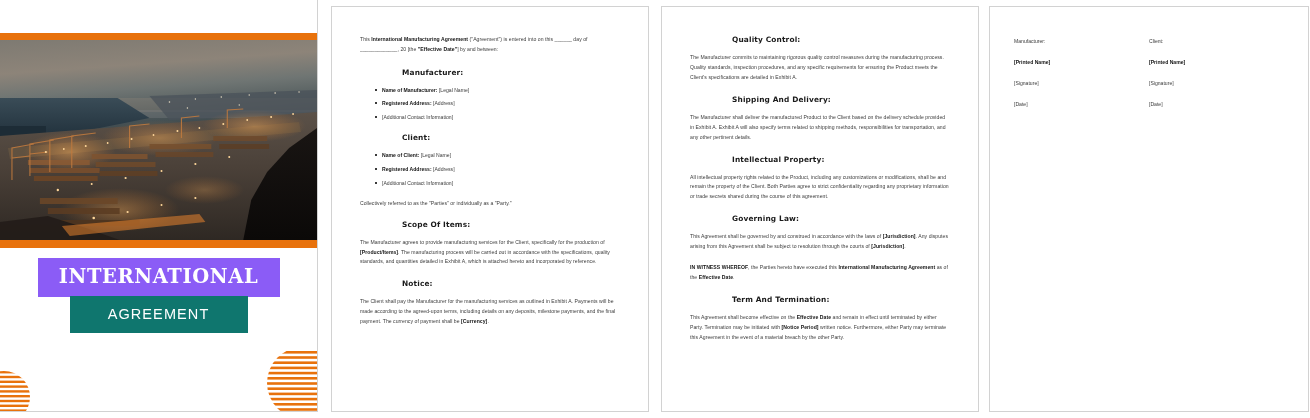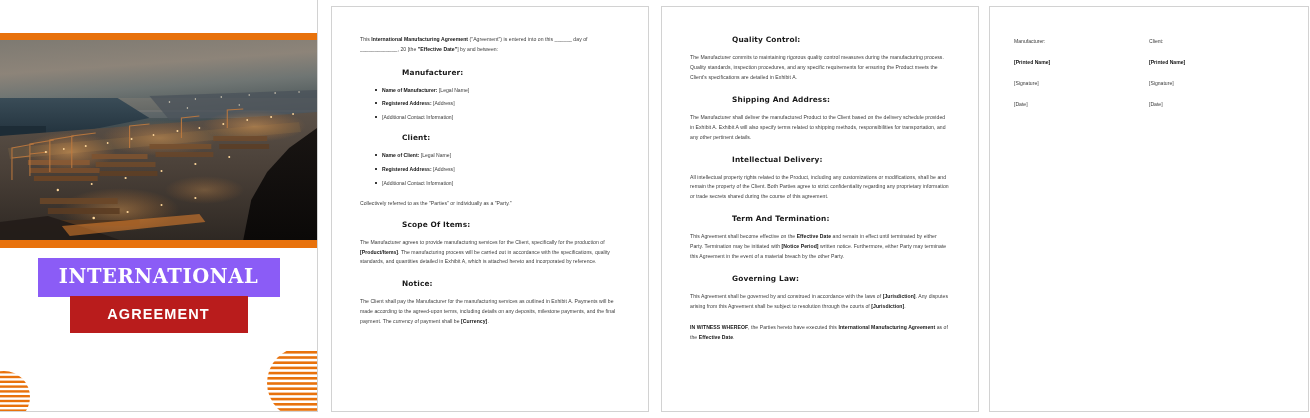--- a/index.html
+++ b/index.html
@@ -66,24 +66,24 @@
     font-size: 19.5px;
     line-height: 1.22;
     letter-spacing: 0.6px;
     padding: 7px 20px 8px 20px;
     width: 242px;
     text-transform: uppercase;
   }
   .title-sub-row { margin-top: -1px; }
   .title-sub {
     display: inline-block;
-    background: #b91c1c;
+    background: #0f766e;
     color: #ffffff;
     font-family: "Liberation Sans", sans-serif;
-    font-weight: bold;
+    font-weight: normal;
     font-size: 14.5px;
     letter-spacing: 1.1px;
     padding: 10px 34px 11px 34px;
     width: 178px;
     text-transform: uppercase;
   }
 
   
   .stripe-circle {
     position: absolute;
@@ -410,38 +410,38 @@
   </div>
 
   <div class="page page-3">
     <div class="doc-body">
       <div class="sec">
         <h2 class="heading">Quality Control:</h2>
         <p class="para">The Manufacturer commits to maintaining rigorous quality control measures during the manufacturing process. Quality standards, inspection procedures, and any specific requirements for ensuring the Product meets the Client's specifications are detailed in Exhibit A.</p>
       </div>
 
       <div class="sec">
-        <h2 class="heading">Shipping And Address:</h2>
+        <h2 class="heading">Shipping And Delivery:</h2>
         <p class="para">The Manufacturer shall deliver the manufactured Product to the Client based on the delivery schedule provided in Exhibit A. Exhibit A will also specify terms related to shipping methods, responsibilities for transportation, and any other pertinent details.</p>
       </div>
 
       <div class="sec">
-        <h2 class="heading">Intellectual Delivery:</h2>
+        <h2 class="heading">Intellectual Property:</h2>
         <p class="para">All intellectual property rights related to the Product, including any customizations or modifications, shall be and remain the property of the Client. Both Parties agree to strict confidentiality regarding any proprietary information or trade secrets shared during the course of this agreement.</p>
-      </div>
-
-      <div class="sec">
-        <h2 class="heading">Term And Termination:</h2>
-        <p class="para">This Agreement shall become effective on the <b>Effective Date</b> and remain in effect until terminated by either Party. Termination may be initiated with <b>[Notice Period]</b> written notice. Furthermore, either Party may terminate this Agreement in the event of a material breach by the other Party.</p>
       </div>
 
       <div class="sec">
         <h2 class="heading">Governing Law:</h2>
         <p class="para">This Agreement shall be governed by and construed in accordance with the laws of <b>[Jurisdiction]</b>. Any disputes arising from this Agreement shall be subject to resolution through the courts of <b>[Jurisdiction]</b>.</p>
         <p class="para"><b>IN WITNESS WHEREOF</b>, the Parties hereto have executed this <b>International Manufacturing Agreement</b> as of the <b>Effective Date</b>.</p>
+      </div>
+
+      <div class="sec">
+        <h2 class="heading">Term And Termination:</h2>
+        <p class="para">This Agreement shall become effective on the <b>Effective Date</b> and remain in effect until terminated by either Party. Termination may be initiated with <b>[Notice Period]</b> written notice. Furthermore, either Party may terminate this Agreement in the event of a material breach by the other Party.</p>
       </div>
     </div>
   </div>
 
   <div class="page page-4">
     <div class="doc-body doc-body-4">
       <div class="sig-grid">
         <div class="sig-col">
           <div class="sig-label">Manufacturer:</div>
           <div class="sig-name">[Printed Name]</div>

